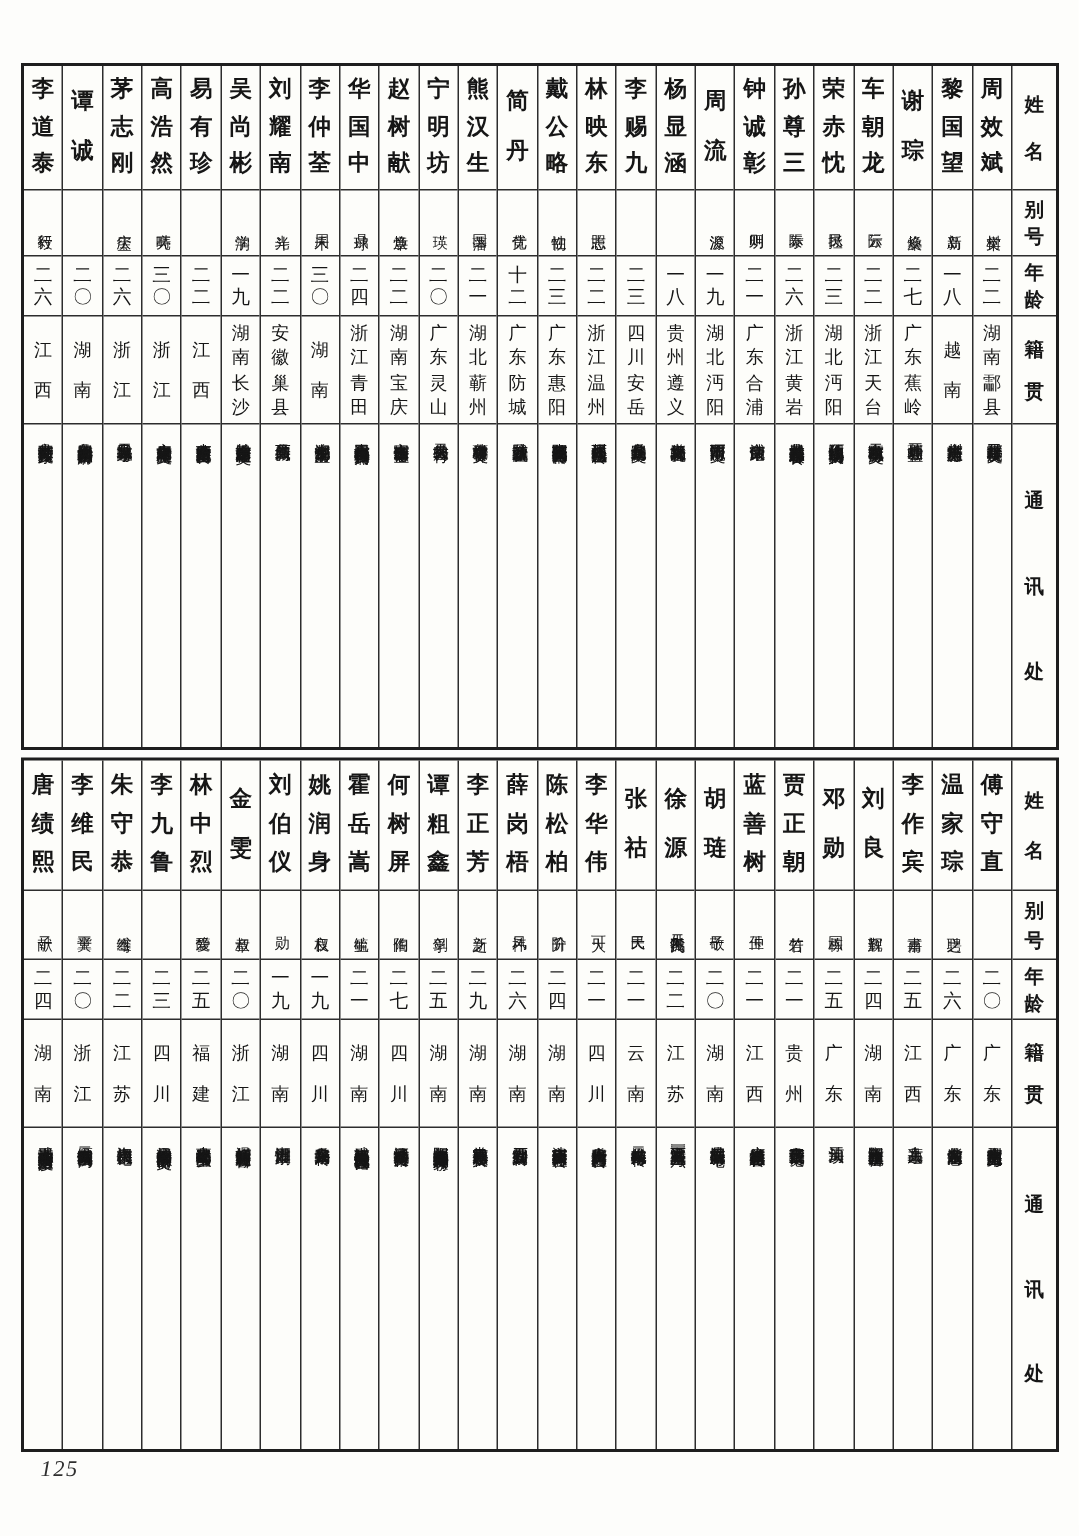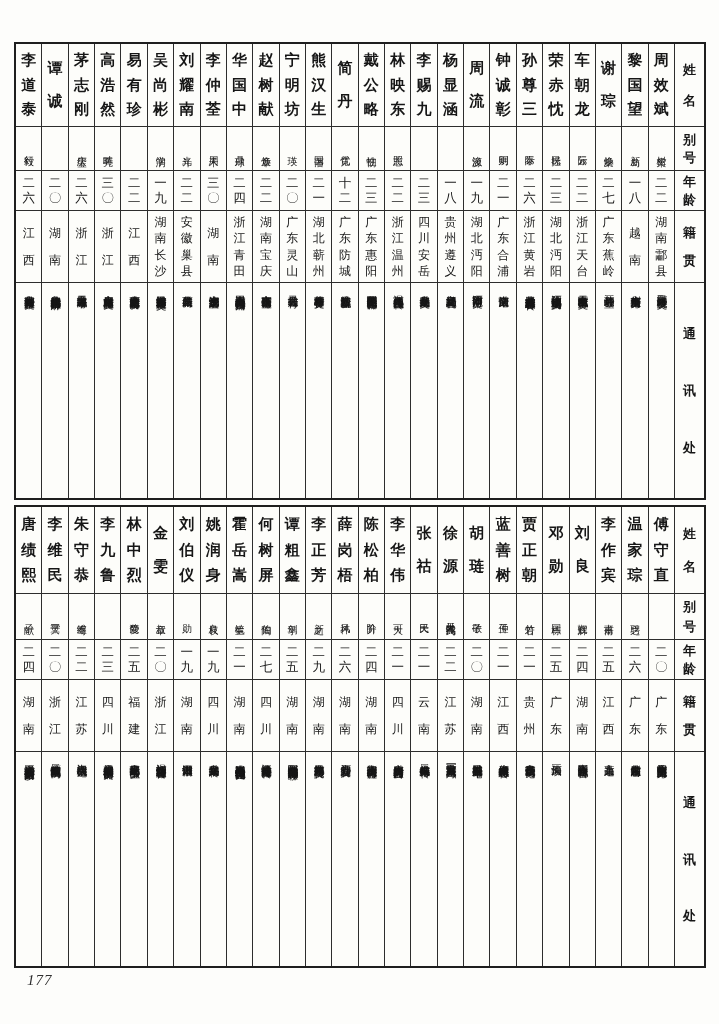--- a/index.html
+++ b/index.html
@@ -1212,14 +1212,14 @@
         </div>
         <div class="cell origin-cell chars" style="height: 72px;">
           <span>湖</span>
           <span>南</span>
         </div>
         <div class="cell address-cell grow">
           <span class="vtext">武岗高沙市三才庆转唐家坊插兴荣交上白沙</span>
         </div>
       </div>
     </div>
-  <div class="page-number">177</div>
+  <div class="page-number">125</div>
 </div>
 
 </body></html>

